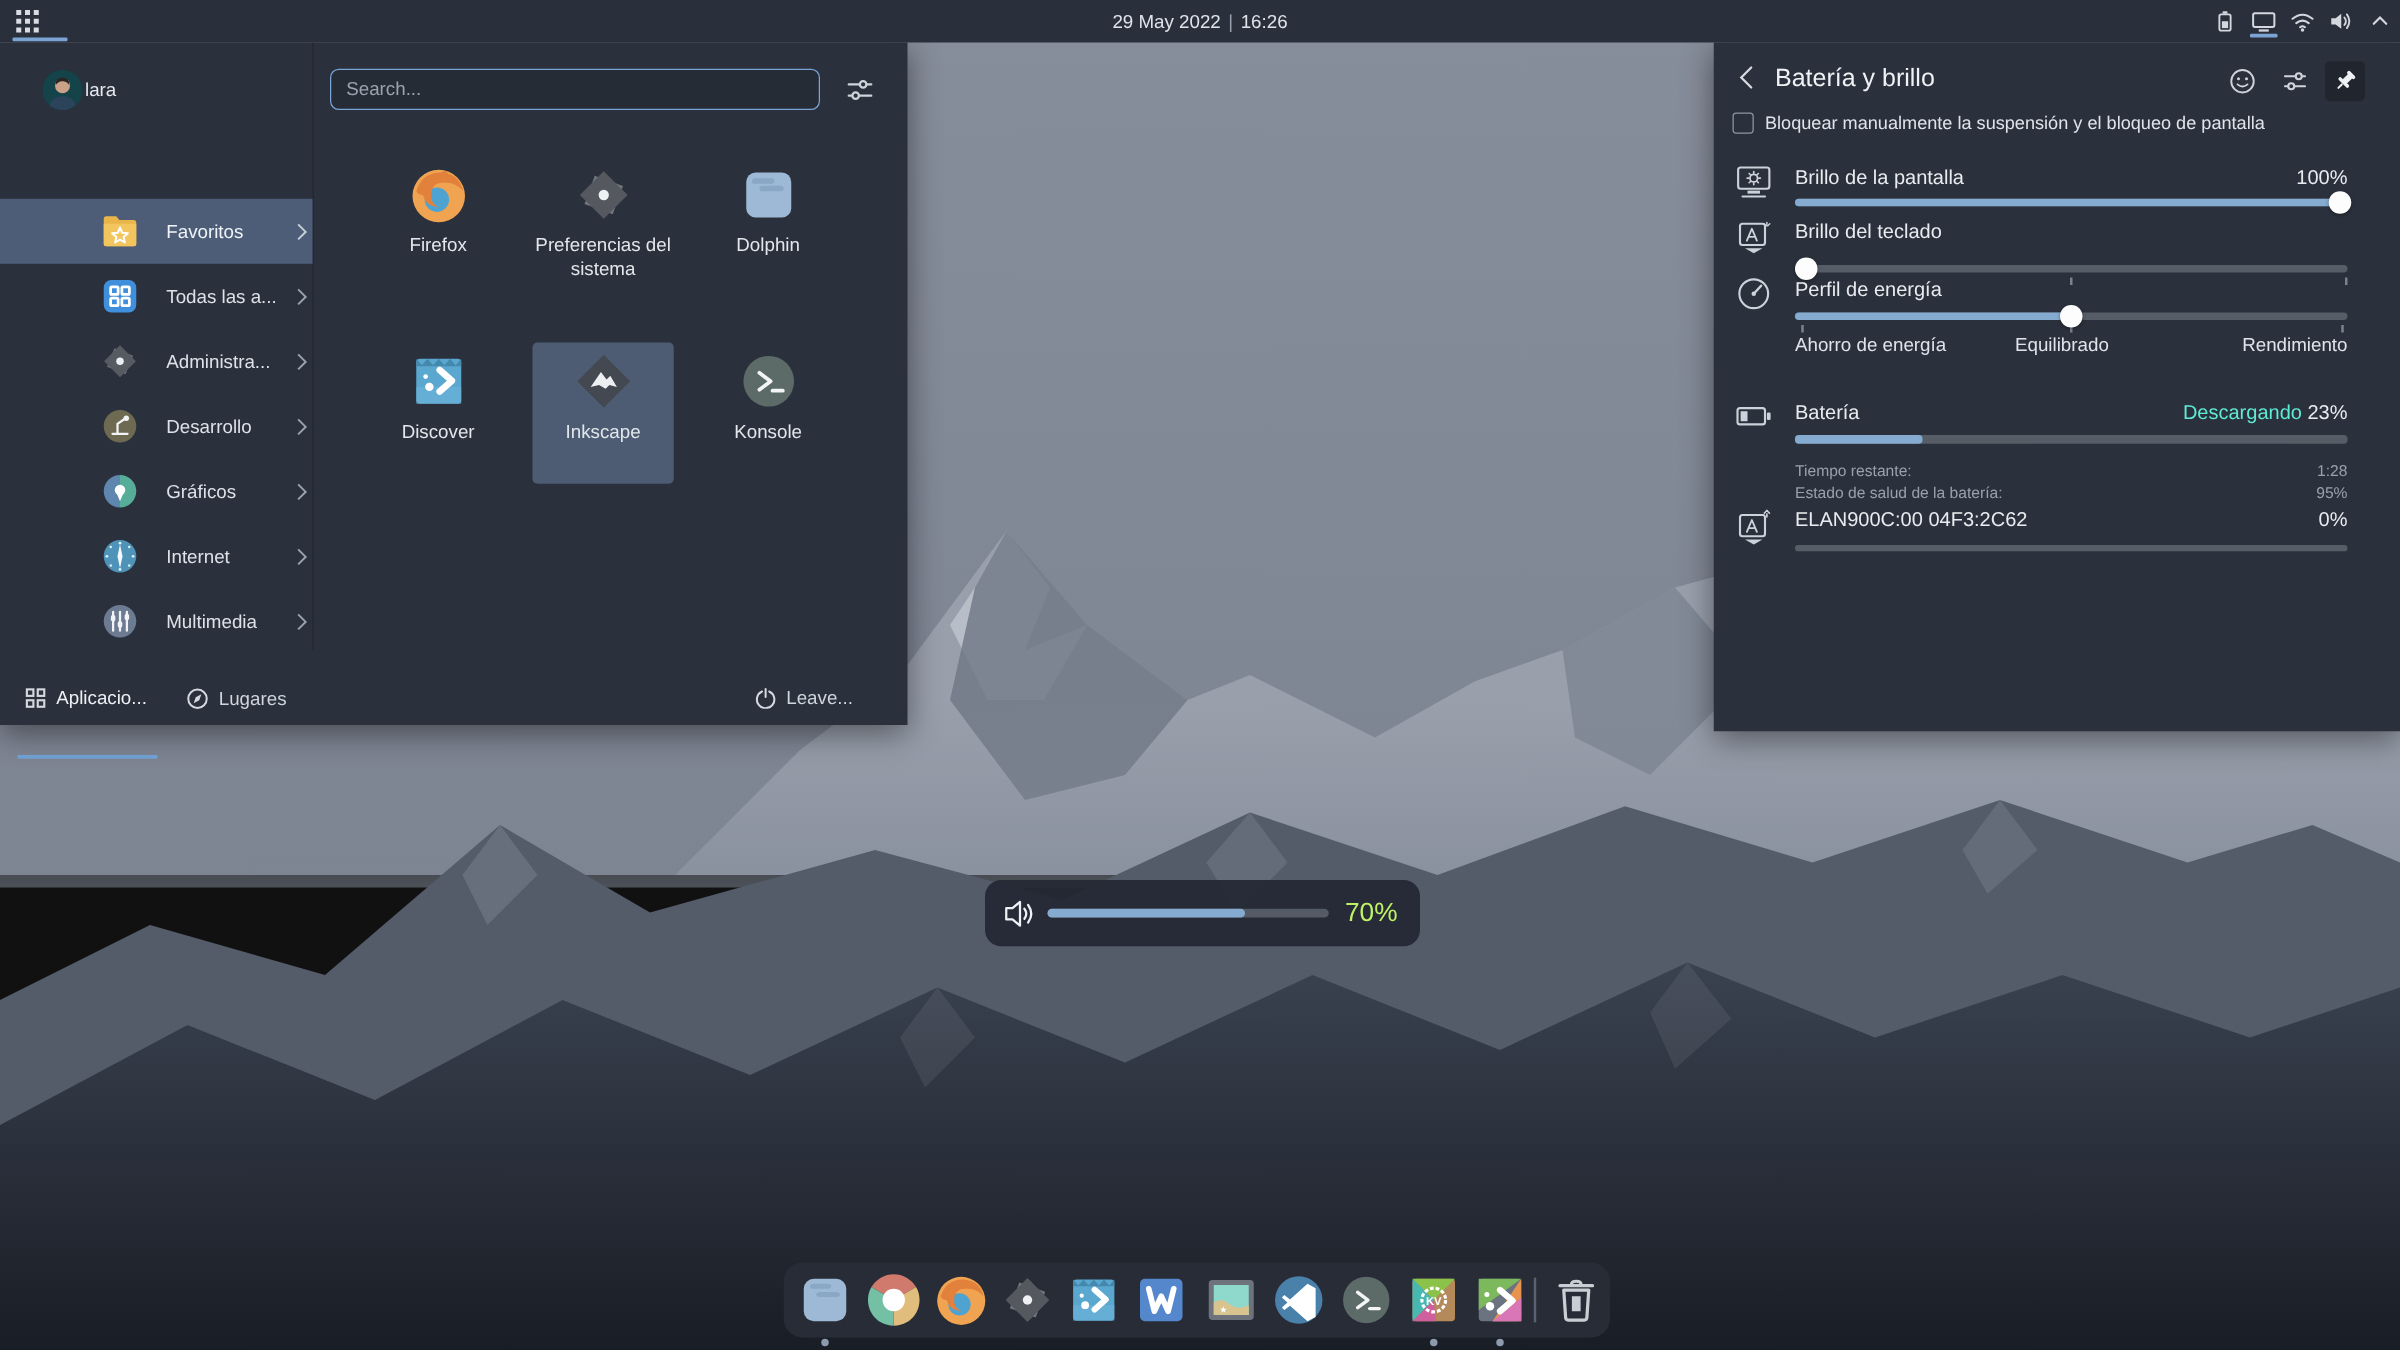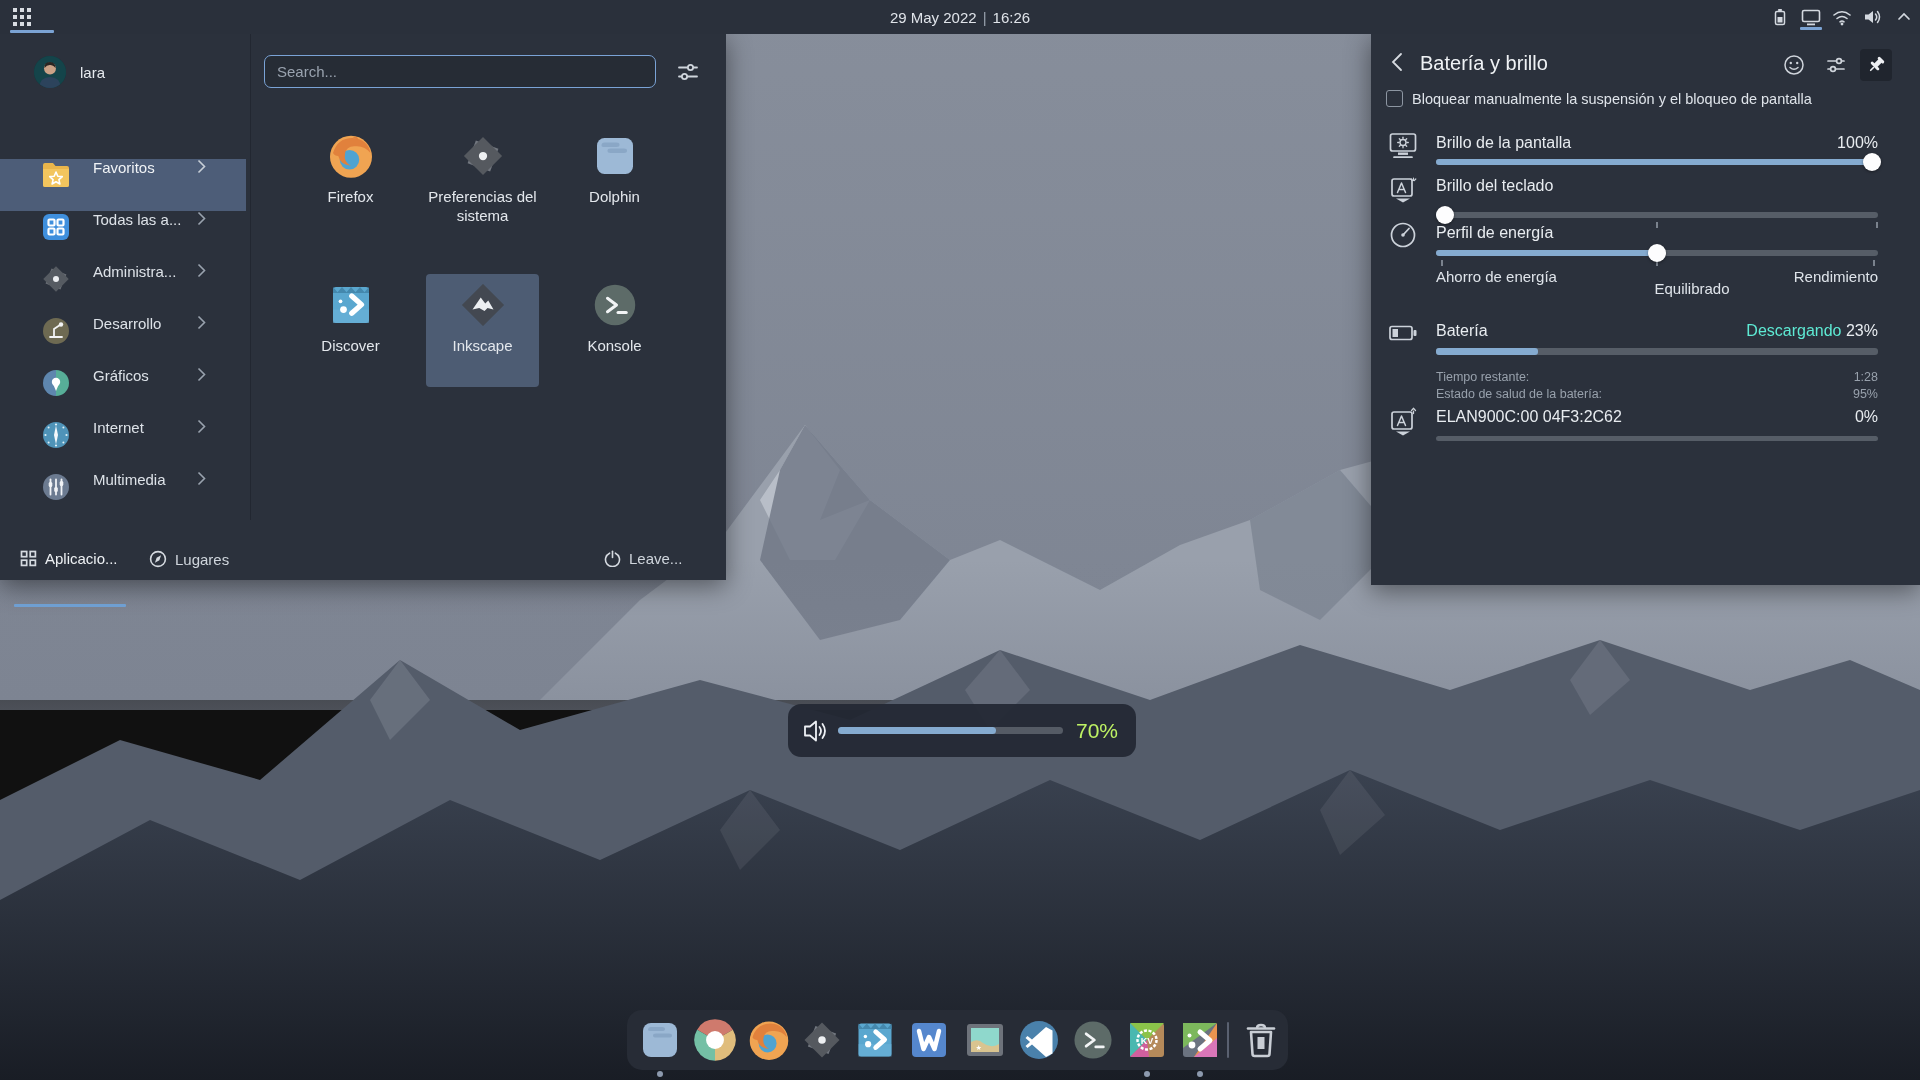--- a/index.html
+++ b/index.html
@@ -17,31 +17,31 @@
     align-items:center;justify-content:center;font-size:15px;color:#dfe3e9;}
   .tb-clock .sep{color:#99a1ad;font-weight:100;}
   .tray{position:absolute;right:6px;top:0;height:34px;display:flex;align-items:center;gap:11px;}
   .tray-ic{position:relative;width:20px;height:26px;display:flex;align-items:center;justify-content:center;}
   .tray-active{position:absolute;left:-1px;bottom:0px;width:22px;height:3px;background:#7ba3d4;border-radius:1px;}
 
   
   .launcher{left:0;top:34px;width:726px;height:546px;background:#2b313c;z-index:30;
     box-shadow:0 6px 24px rgba(0,0,0,.45);}
   .lc-divider{position:absolute;left:250px;top:0;width:1px;height:486px;background:#222731;}
-  .lc-user{position:absolute;left:34px;top:22px;display:flex;align-items:center;gap:14px;}
+  .lc-user{position:absolute;left:34px;top:22px;display:flex;align-items:center;gap:2px;}
   .avatar{width:32px;height:32px;border-radius:50%;overflow:hidden;background:#0d3b3f;position:relative;}
   .lc-username{font-size:15px;color:#e6eaef;}
   .lc-search{position:absolute;left:264px;top:21px;width:392px;height:33px;background:rgba(0,0,0,.10);
     border:1.5px solid #7aa3d6;border-radius:7px;box-sizing:border-box;color:#e8ecf1;
     font-size:15px;padding:0 12px;font-family:"Liberation Sans",sans-serif;outline:none;}
   .lc-search::placeholder{color:#9aa3af;}
   .lc-filter{position:absolute;left:676px;top:26px;width:24px;height:24px;cursor:pointer;}
 
   .cat-clip{position:absolute;left:0;top:88px;width:250px;height:398px;overflow:hidden;}
-  .cat-row{position:absolute;left:0;width:246px;height:52px;display:flex;align-items:flex-start;cursor:pointer;}
+  .cat-row{position:absolute;left:0;width:246px;height:52px;display:flex;align-items:center;cursor:pointer;padding-left:40px;}
   .cat-row .ci{margin-left:40px;width:32px;height:32px;}
   .cat-row .cl{margin-left:21px;font-size:15px;color:#dde2e8;flex:1;white-space:nowrap;overflow:hidden;}
   .cat-row .cv{margin-right:40px;}
   .cat-sel{background:#4d5d78;}
   .cat-sel .cl{color:#f0f3f6;}
 
   .app-cell{position:absolute;width:113px;height:113px;border-radius:4px;display:flex;flex-direction:column;
     align-items:center;cursor:pointer;}
   .app-cell .ai{margin-top:7px;width:48px;height:48px;}
   .app-cell .al{margin-top:7px;font-size:15px;line-height:19px;color:#e3e7ec;text-align:center;width:112px;}
@@ -507,21 +507,21 @@
     </svg>
     <div class="bp-label" style="top:190px">Perfil de energía</div>
     <div class="track" style="top:216px">
       <div class="fill" style="width:50%"></div>
       <div class="tick" style="left:5px;top:10px"></div>
       <div class="tick" style="left:220px;top:10px"></div>
       <div class="tick" style="left:437px;top:10px"></div>
       <div class="handle" style="left:212px;top:-6px"></div>
     </div>
     <div class="pp-opt" style="left:65px;top:234px">Ahorro de energía</div>
-    <div class="pp-opt" style="left:241px;top:246px;width:160px;text-align:center">Equilibrado</div>
+    <div class="pp-opt" style="left:241px;top:234px;width:160px;">Equilibrado</div>
     <div class="pp-opt" style="right:42px;top:234px">Rendimiento</div>
 
     <svg class="bp-rowicon" style="top:284px" viewBox="0 0 30 30">
       <rect x="2" y="8.5" width="22" height="13" rx="2" fill="none" stroke="#ccd2da" stroke-width="1.7"></rect>
       <rect x="25.5" y="12" width="3" height="6" rx="1" fill="#ccd2da"></rect>
       <rect x="4.5" y="11" width="5.5" height="8" fill="#ccd2da"></rect>
     </svg>
     <div class="bp-label" style="top:288px">Batería</div>
     <div class="bp-value" style="top:288px">
       <span class="bp-subtle">Descargando</span>

